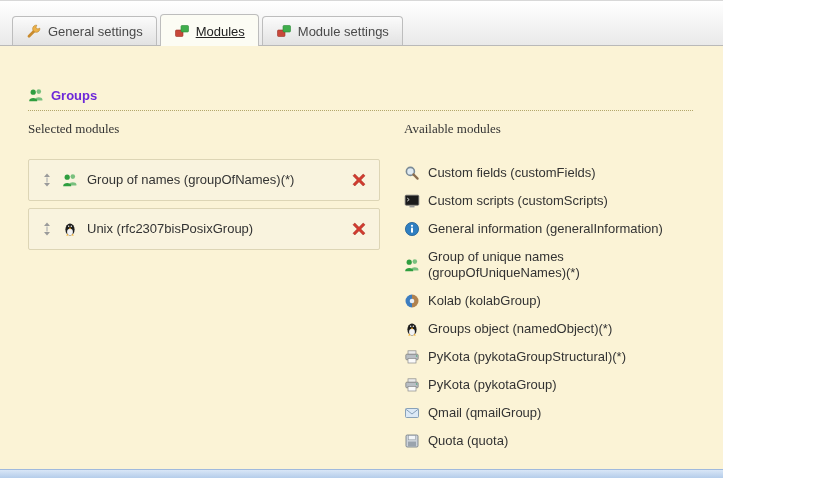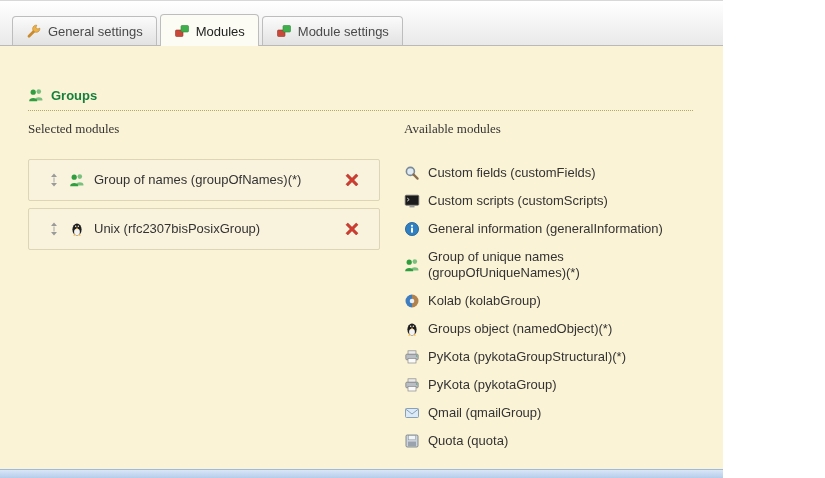--- a/index.html
+++ b/index.html
@@ -15,40 +15,40 @@
     display:flex; align-items:flex-end; gap:3px; padding:8px 0 0 12px;
     background:linear-gradient(#ffffff,#e9e9e9);
   }
   .tabbar::after { content:""; position:absolute; left:0; right:0; bottom:0; height:1px; background:#b9b9b9; z-index:0; }
   .tab {
     position:relative; z-index:1; display:flex; align-items:center; gap:6px;
     padding:6px 13px; margin-bottom:1px; cursor:pointer; white-space:nowrap;
     background:linear-gradient(#fbfbfb,#e2e2e2); border:1px solid #bdbdbd; border-bottom:none;
     border-radius:4px 4px 0 0; color:#4a4a4a;
   }
-  .tab.active { z-index:2; margin-bottom:0; padding-top:8px; padding-bottom:7px; background:#fcfcf4; color:#222; }
+  .tab.active { z-index:2; margin-bottom:0; padding-top:8px; padding-bottom:7px; background:#fcfcf4; color:#222;text-decoration:underline; }
   
   .icon { display:inline-flex; width:16px; height:16px; flex:none; align-items:center; justify-content:center; }
   .icon svg { display:block; }
   .icon.small { width:12px; height:14px; }
   .icon.clickable { cursor:pointer; }
   
   .section-header {
     position:absolute; left:28px; top:86px; right:30px;
     display:flex; align-items:center; gap:7px; padding-bottom:7px;
-    border-bottom:1px dotted #b3a76a; font-weight:bold; color:#15803d;
+    border-bottom:1px dotted #b3a76a; font-weight:bold; color:#6d28d9;
   }
   
   .col-heading { color:#333; margin-bottom:22px;font-family:Liberation Serif, serif; }
   .left-col  { position:absolute; left:28px;  top:120px; width:352px; }
   .right-col { position:absolute; left:404px; top:120px; width:352px; }
   .selected-row {
     display:flex; align-items:center; gap:9px;
     background:#f9f3de; border:1px solid #ddd5b5; border-radius:2px;
-    padding:12px 19px; margin-bottom:7px; cursor:move;
+    padding:12px 12px; margin-bottom:7px; cursor:move;
   }
   .avail-row { display:flex; align-items:center; gap:8px; padding:6px 0; }
   .row-label { color:#333; line-height:16px; }
   .avail-row .row-label { max-width:268px; }
   .selected-row .row-label { flex:1; }
   .add-btn { margin-left:auto; }
   
   .scrollbar {
     position:absolute; left:762px; top:158px; width:17px; height:308px;
     background:#f3efe2; border:1px solid #c3bda6; border-radius:2px;

